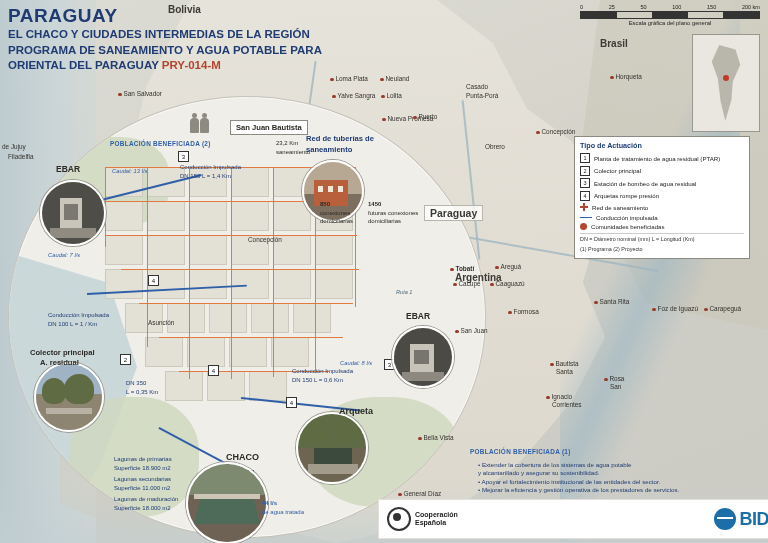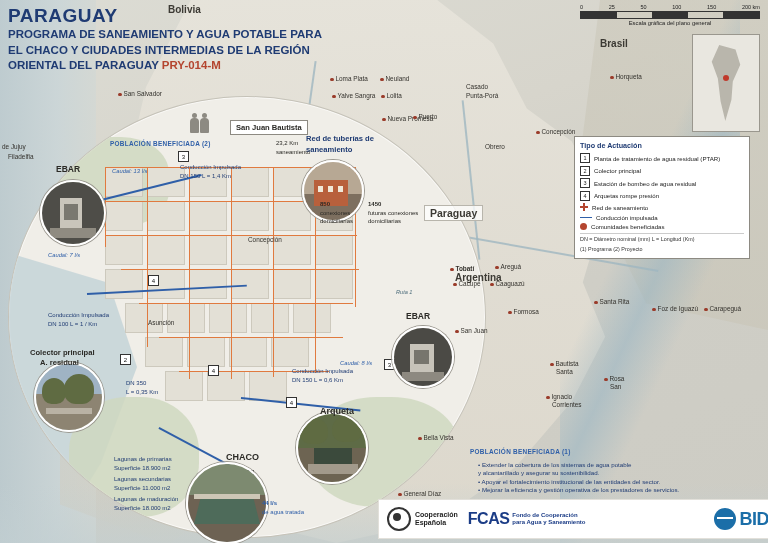--- a/index.html
+++ b/index.html
@@ -166,22 +166,22 @@
     <div class="water-bottom"></div>
 
     <div class="river" style="left:300px;top:60px;width:2px;height:210px;transform:rotate(8deg);"></div>
     <div class="river" style="left:430px;top:250px;width:230px;height:2px;transform:rotate(10deg);"></div>
     <div class="river" style="left:120px;top:320px;width:260px;height:2px;transform:rotate(14deg);"></div>
     <div class="river" style="left:470px;top:100px;width:2px;height:160px;transform:rotate(-6deg);"></div>
   </div>
 
   <div class="title-block">
     <div class="title-main">PARAGUAY</div>
+    <div class="title-sub">EL CHACO Y CIUDADES INTERMEDIAS DE LA REGIÓN</div>
     <div class="title-sub">PROGRAMA DE SANEAMIENTO Y AGUA POTABLE PARA</div>
-    <div class="title-sub">EL CHACO Y CIUDADES INTERMEDIAS DE LA REGIÓN</div>
     <div class="title-sub">
       <span>ORIENTAL DEL PARAGUAY</span>
       <span class="title-code">PRY-014-M</span>
     </div>
   </div>
 
   <div class="scalebar">
     <div class="nums">
       <span>0</span>
       <span>25</span>
@@ -369,21 +369,21 @@
   <div class="photo" style="left:296px;top:412px;width:68px;height:68px;">
     <div class="ph-bg">
       <div class="sky" style="background:#5e6b46;height:50%;"></div>
       <div class="ground" style="background:#6d6452;height:50%;"></div>
       <div class="trees" style="left:2px;top:4px;width:28px;height:26px;"></div>
       <div class="trees" style="left:34px;top:2px;width:30px;height:26px;"></div>
       <div class="darkroof" style="left:16px;top:34px;width:38px;height:18px;background:#3b4a3c;"></div>
       <div class="conc" style="left:10px;top:50px;width:50px;height:10px;background:#a29a8b;"></div>
     </div>
   </div>
-  <div class="ph-label" style="left:320px;top:406px;font-size:9px;">Arqueta</div>
+  <div class="ph-label" style="left:339px;top:406px;font-size:9px;">Arqueta</div>
 
   <div class="photo" style="left:186px;top:462px;width:78px;height:78px;">
     <div class="ph-bg">
       <div class="sky" style="background:#7d8a70;height:40%;"></div>
       <div class="ground" style="background:#6d6253;height:60%;"></div>
       <div class="water2" style="left:6px;top:34px;width:66px;height:26px;background:#4e6b5a;
         clip-path:polygon(10% 0%,90% 0%,100% 100%,0% 100%);"></div>
       <div class="conc" style="left:6px;top:30px;width:66px;height:5px;background:#cdc6b6;"></div>
     </div>
   </div>
@@ -475,26 +475,19 @@
   </div>
 
   <div class="logobar">
     <div class="logo-ce">
       <div class="mark"></div>
       <div class="txt">
         <div>Cooperación</div>
         <div>Española</div>
       </div>
     </div>
-    <div class="logo-fcas">
-      <div class="big">FCAS</div>
-      <div>
-        <div class="sm">Fondo de Cooperación</div>
-        <div class="sm">para Agua y Saneamiento</div>
-      </div>
-    </div>
     <div class="logo-bid">
       <div class="globe2"></div>
       <div class="bidtxt">BID</div>
     </div>
   </div>
 
 </div>
 
 </body></html>

